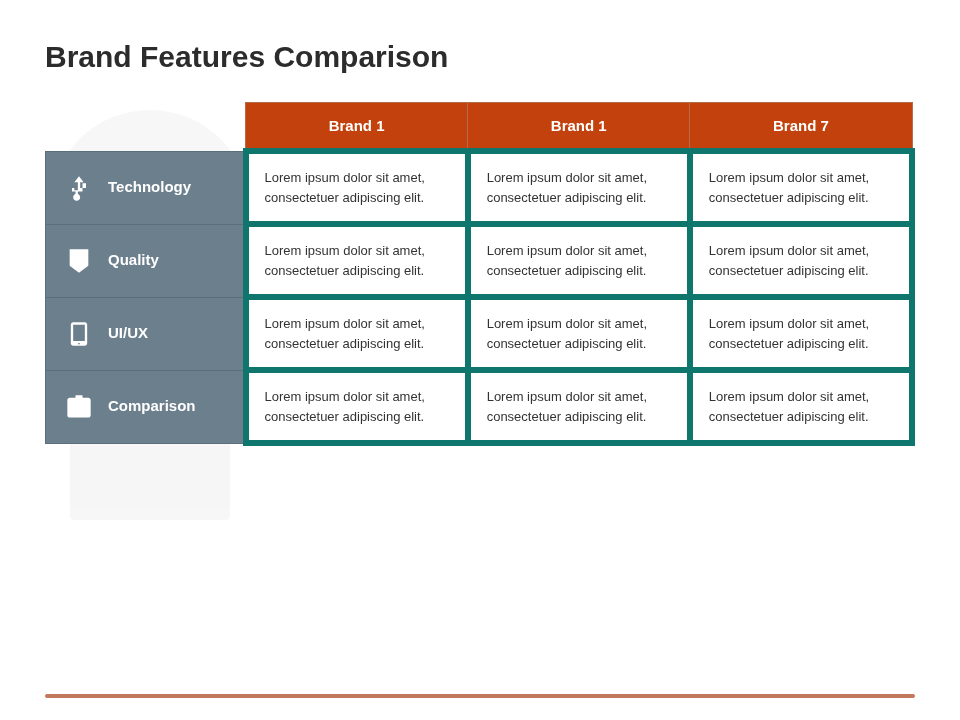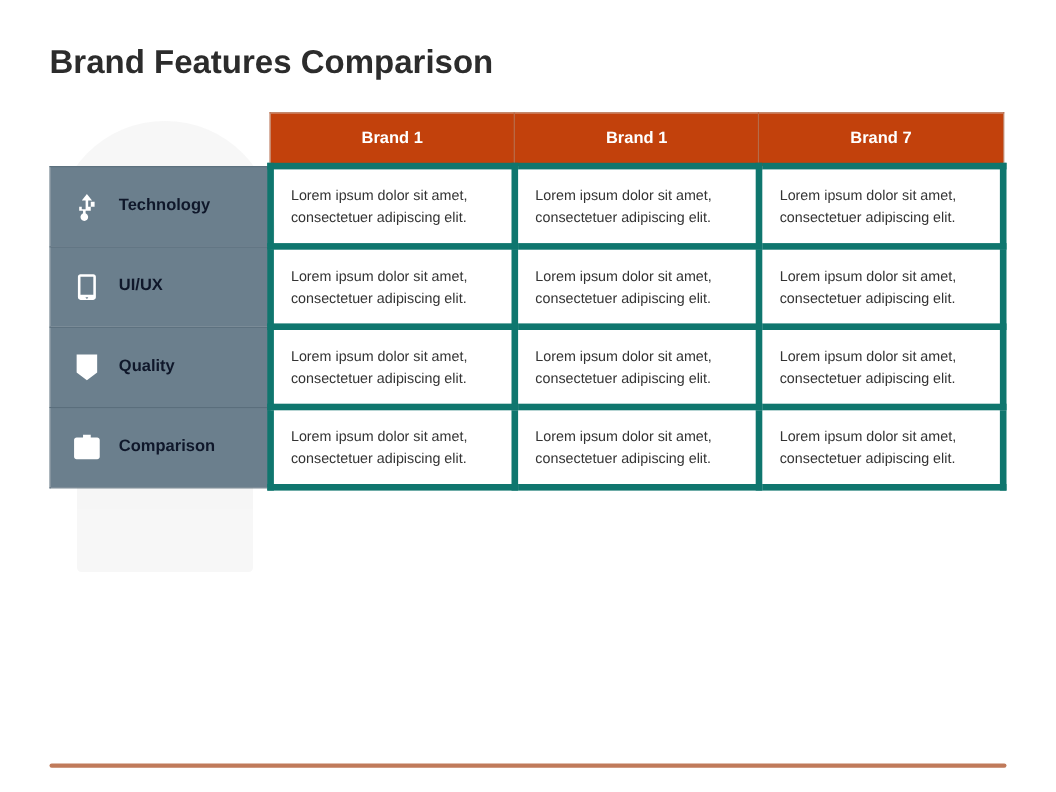--- a/index.html
+++ b/index.html
@@ -90,21 +90,21 @@
       border: 6px solid #0f766e;
       vertical-align: middle;
       font-size: 13px;
       color: #333;
       line-height: 1.5;
       padding: 14px 16px;
     }
 
     .feature-row td:first-child {
       background: #6b7f8d;
-      color: #0f172a;
+      color: #ffffff;
       font-weight: 700;
       font-size: 15px;
       padding: 14px 16px;
       text-align: left;
       width: 200px;
       border: 1px solid #5a6e7c;
     }
 
     .feature-label {
       display: flex;
@@ -174,39 +174,39 @@
           </td>
           <td>Lorem ipsum dolor sit amet, consectetuer adipiscing elit.</td>
           <td>Lorem ipsum dolor sit amet, consectetuer adipiscing elit.</td>
           <td>Lorem ipsum dolor sit amet, consectetuer adipiscing elit.</td>
         </tr>
         <tr class="feature-row">
           <td>
             <div class="feature-label">
               <div class="feature-icon">
                 <svg viewBox="0 0 24 24" xmlns="http://www.w3.org/2000/svg">
+      <path d="M4 2 L20 2 L20 16 L12 22 L4 16 Z M12 6 L13.5 10 L18 10 L14.5 12.5 L16 17 L12 14.5 L8 17 L9.5 12.5 L6 10 L10.5 10 Z"></path>
+    </svg>
+              </div>
+              <span>Quality</span>
+            </div>
+          </td>
+          <td>Lorem ipsum dolor sit amet, consectetuer adipiscing elit.</td>
+          <td>Lorem ipsum dolor sit amet, consectetuer adipiscing elit.</td>
+          <td>Lorem ipsum dolor sit amet, consectetuer adipiscing elit.</td>
+        </tr>
+        <tr class="feature-row">
+          <td>
+            <div class="feature-label">
+              <div class="feature-icon">
+                <svg viewBox="0 0 24 24" xmlns="http://www.w3.org/2000/svg">
       <path d="M7 2 C5.9 2 5 2.9 5 4 L5 20 C5 21.1 5.9 22 7 22 L17 22 C18.1 22 19 21.1 19 20 L19 4 C19 2.9 18.1 2 17 2 Z M7 4 L17 4 L17 18 L7 18 Z M11 20 L13 20 C13 20.6 12.6 21 12 21 C11.4 21 11 20.6 11 20 Z"></path>
     </svg>
               </div>
               <span>UI/UX</span>
-            </div>
-          </td>
-          <td>Lorem ipsum dolor sit amet, consectetuer adipiscing elit.</td>
-          <td>Lorem ipsum dolor sit amet, consectetuer adipiscing elit.</td>
-          <td>Lorem ipsum dolor sit amet, consectetuer adipiscing elit.</td>
-        </tr>
-        <tr class="feature-row">
-          <td>
-            <div class="feature-label">
-              <div class="feature-icon">
-                <svg viewBox="0 0 24 24" xmlns="http://www.w3.org/2000/svg">
-      <path d="M4 2 L20 2 L20 16 L12 22 L4 16 Z M12 6 L13.5 10 L18 10 L14.5 12.5 L16 17 L12 14.5 L8 17 L9.5 12.5 L6 10 L10.5 10 Z"></path>
-    </svg>
-              </div>
-              <span>Quality</span>
             </div>
           </td>
           <td>Lorem ipsum dolor sit amet, consectetuer adipiscing elit.</td>
           <td>Lorem ipsum dolor sit amet, consectetuer adipiscing elit.</td>
           <td>Lorem ipsum dolor sit amet, consectetuer adipiscing elit.</td>
         </tr>
         <tr class="feature-row">
           <td>
             <div class="feature-label">
               <div class="feature-icon">

